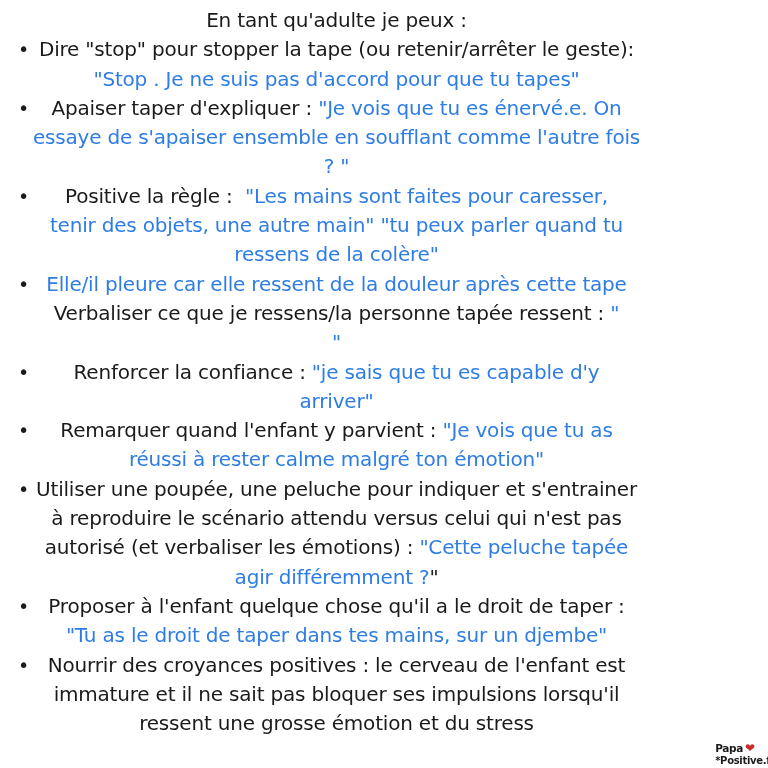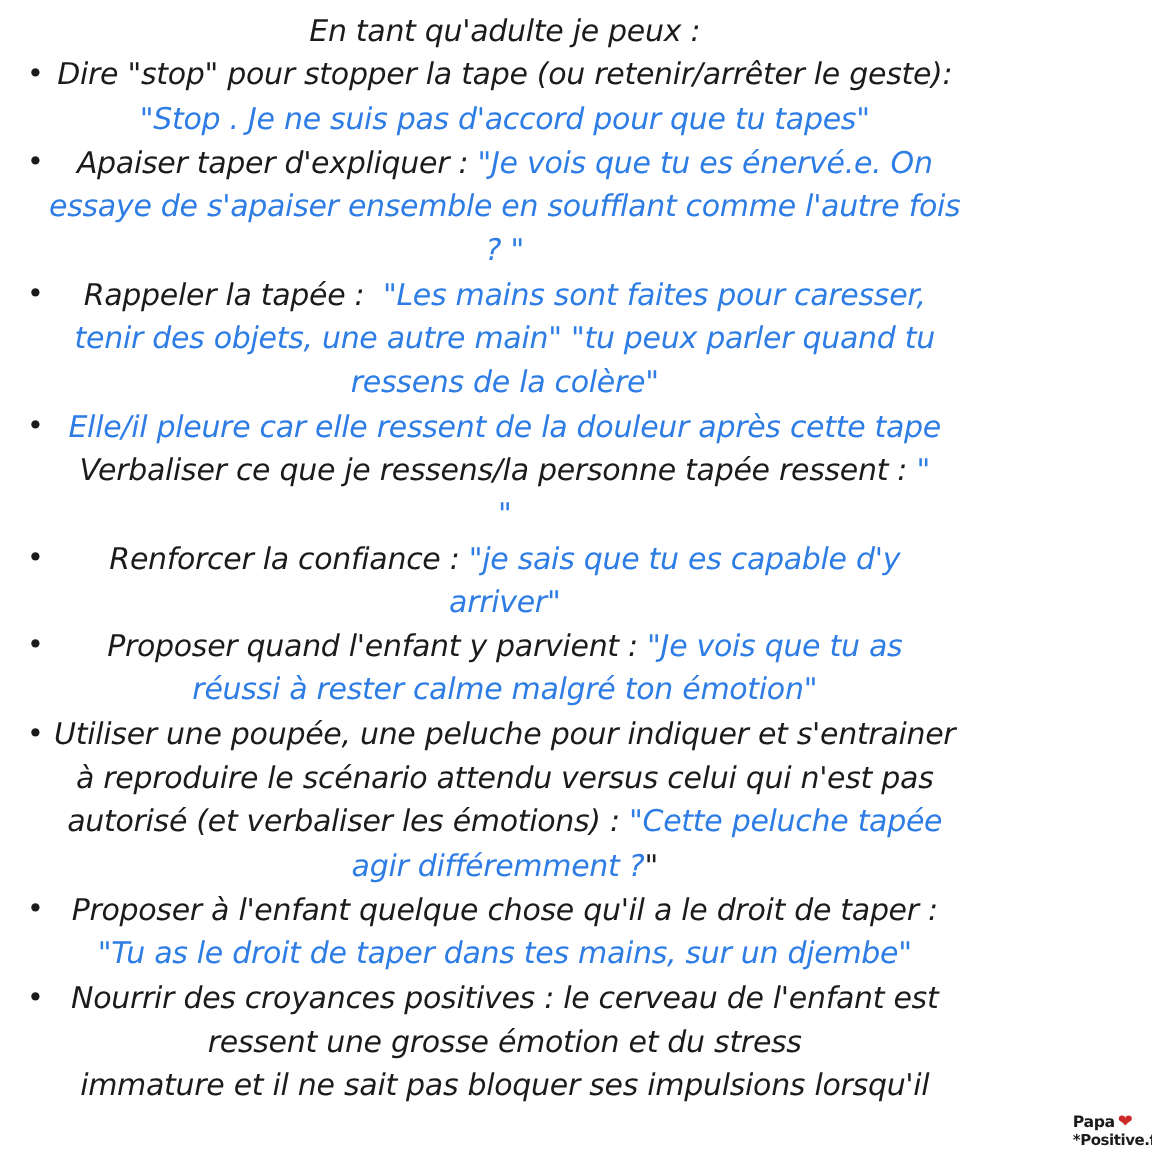--- a/index.html
+++ b/index.html
@@ -6,21 +6,20 @@
   body{
     width:768px;height:768px;
     background:#ffffff;
     overflow:hidden;
     position:relative;
     font-family:"DejaVu Sans", sans-serif;
   }
   #content{
     padding-top:6px;
     width:673px;
-    font-style:italic;
   }
   .line{
     height:29.3px;
     line-height:29.3px;
     text-align:center;
     font-size:20px;
     white-space:pre;
     letter-spacing:-0.2px;
   }
   .title{ color:var(--ink,#1b1b1b); }
@@ -66,57 +65,57 @@
         <div class="line"><span class="blue">"Stop . Je ne suis pas d'accord pour que tu tapes"</span></div>
       </div>
       <div class="item">
         <span class="bullet">•</span>
         <div class="line"><span class="black">Apaiser taper d'expliquer : </span><span class="blue">"Je vois que tu es énervé.e. On</span></div>
         <div class="line"><span class="blue">essaye de s'apaiser ensemble en soufflant comme l'autre fois</span></div>
         <div class="line"><span class="blue">? "</span></div>
       </div>
       <div class="item">
         <span class="bullet">•</span>
-        <div class="line"><span class="black">Rappeler la tapée :  </span><span class="blue">"Les mains sont faites pour caresser,</span></div>
+        <div class="line"><span class="black">Positive la règle :  </span><span class="blue">"Les mains sont faites pour caresser,</span></div>
         <div class="line"><span class="blue">tenir des objets, une autre main" "tu peux parler quand tu</span></div>
         <div class="line"><span class="blue">ressens de la colère"</span></div>
       </div>
       <div class="item">
         <span class="bullet">•</span>
         <div class="line"><span class="blue">Elle/il pleure car elle ressent de la douleur après cette tape</span></div>
         <div class="line"><span class="black">Verbaliser ce que je ressens/la personne tapée ressent : </span><span class="blue">"</span></div>
         <div class="line"><span class="blue">"</span></div>
       </div>
       <div class="item">
         <span class="bullet">•</span>
         <div class="line"><span class="black">Renforcer la confiance : </span><span class="blue">"je sais que tu es capable d'y</span></div>
         <div class="line"><span class="blue">arriver"</span></div>
       </div>
       <div class="item">
         <span class="bullet">•</span>
-        <div class="line"><span class="black">Proposer quand l'enfant y parvient : </span><span class="blue">"Je vois que tu as</span></div>
+        <div class="line"><span class="black">Remarquer quand l'enfant y parvient : </span><span class="blue">"Je vois que tu as</span></div>
         <div class="line"><span class="blue">réussi à rester calme malgré ton émotion"</span></div>
       </div>
       <div class="item">
         <span class="bullet">•</span>
         <div class="line"><span class="black">Utiliser une poupée, une peluche pour indiquer et s'entrainer</span></div>
         <div class="line"><span class="black">à reproduire le scénario attendu versus celui qui n'est pas</span></div>
         <div class="line"><span class="black">autorisé (et verbaliser les émotions) : </span><span class="blue">"Cette peluche tapée</span></div>
         <div class="line"><span class="blue">agir différemment ?</span><span class="black">"</span></div>
       </div>
       <div class="item">
         <span class="bullet">•</span>
         <div class="line"><span class="black">Proposer à l'enfant quelque chose qu'il a le droit de taper :</span></div>
         <div class="line"><span class="blue">"Tu as le droit de taper dans tes mains, sur un djembe"</span></div>
       </div>
       <div class="item">
         <span class="bullet">•</span>
         <div class="line"><span class="black">Nourrir des croyances positives : le cerveau de l'enfant est</span></div>
+        <div class="line"><span class="black">immature et il ne sait pas bloquer ses impulsions lorsqu'il</span></div>
         <div class="line"><span class="black">ressent une grosse émotion et du stress</span></div>
-        <div class="line"><span class="black">immature et il ne sait pas bloquer ses impulsions lorsqu'il</span></div>
       </div>
     </div>
 </div>
 
 <div class="logo">
   <div class="logo-top"><span>Papa</span><span class="heart">❤</span></div>
   <div class="logo-bottom">*Positive.fr</div>
 </div>
 
 </body></html>

